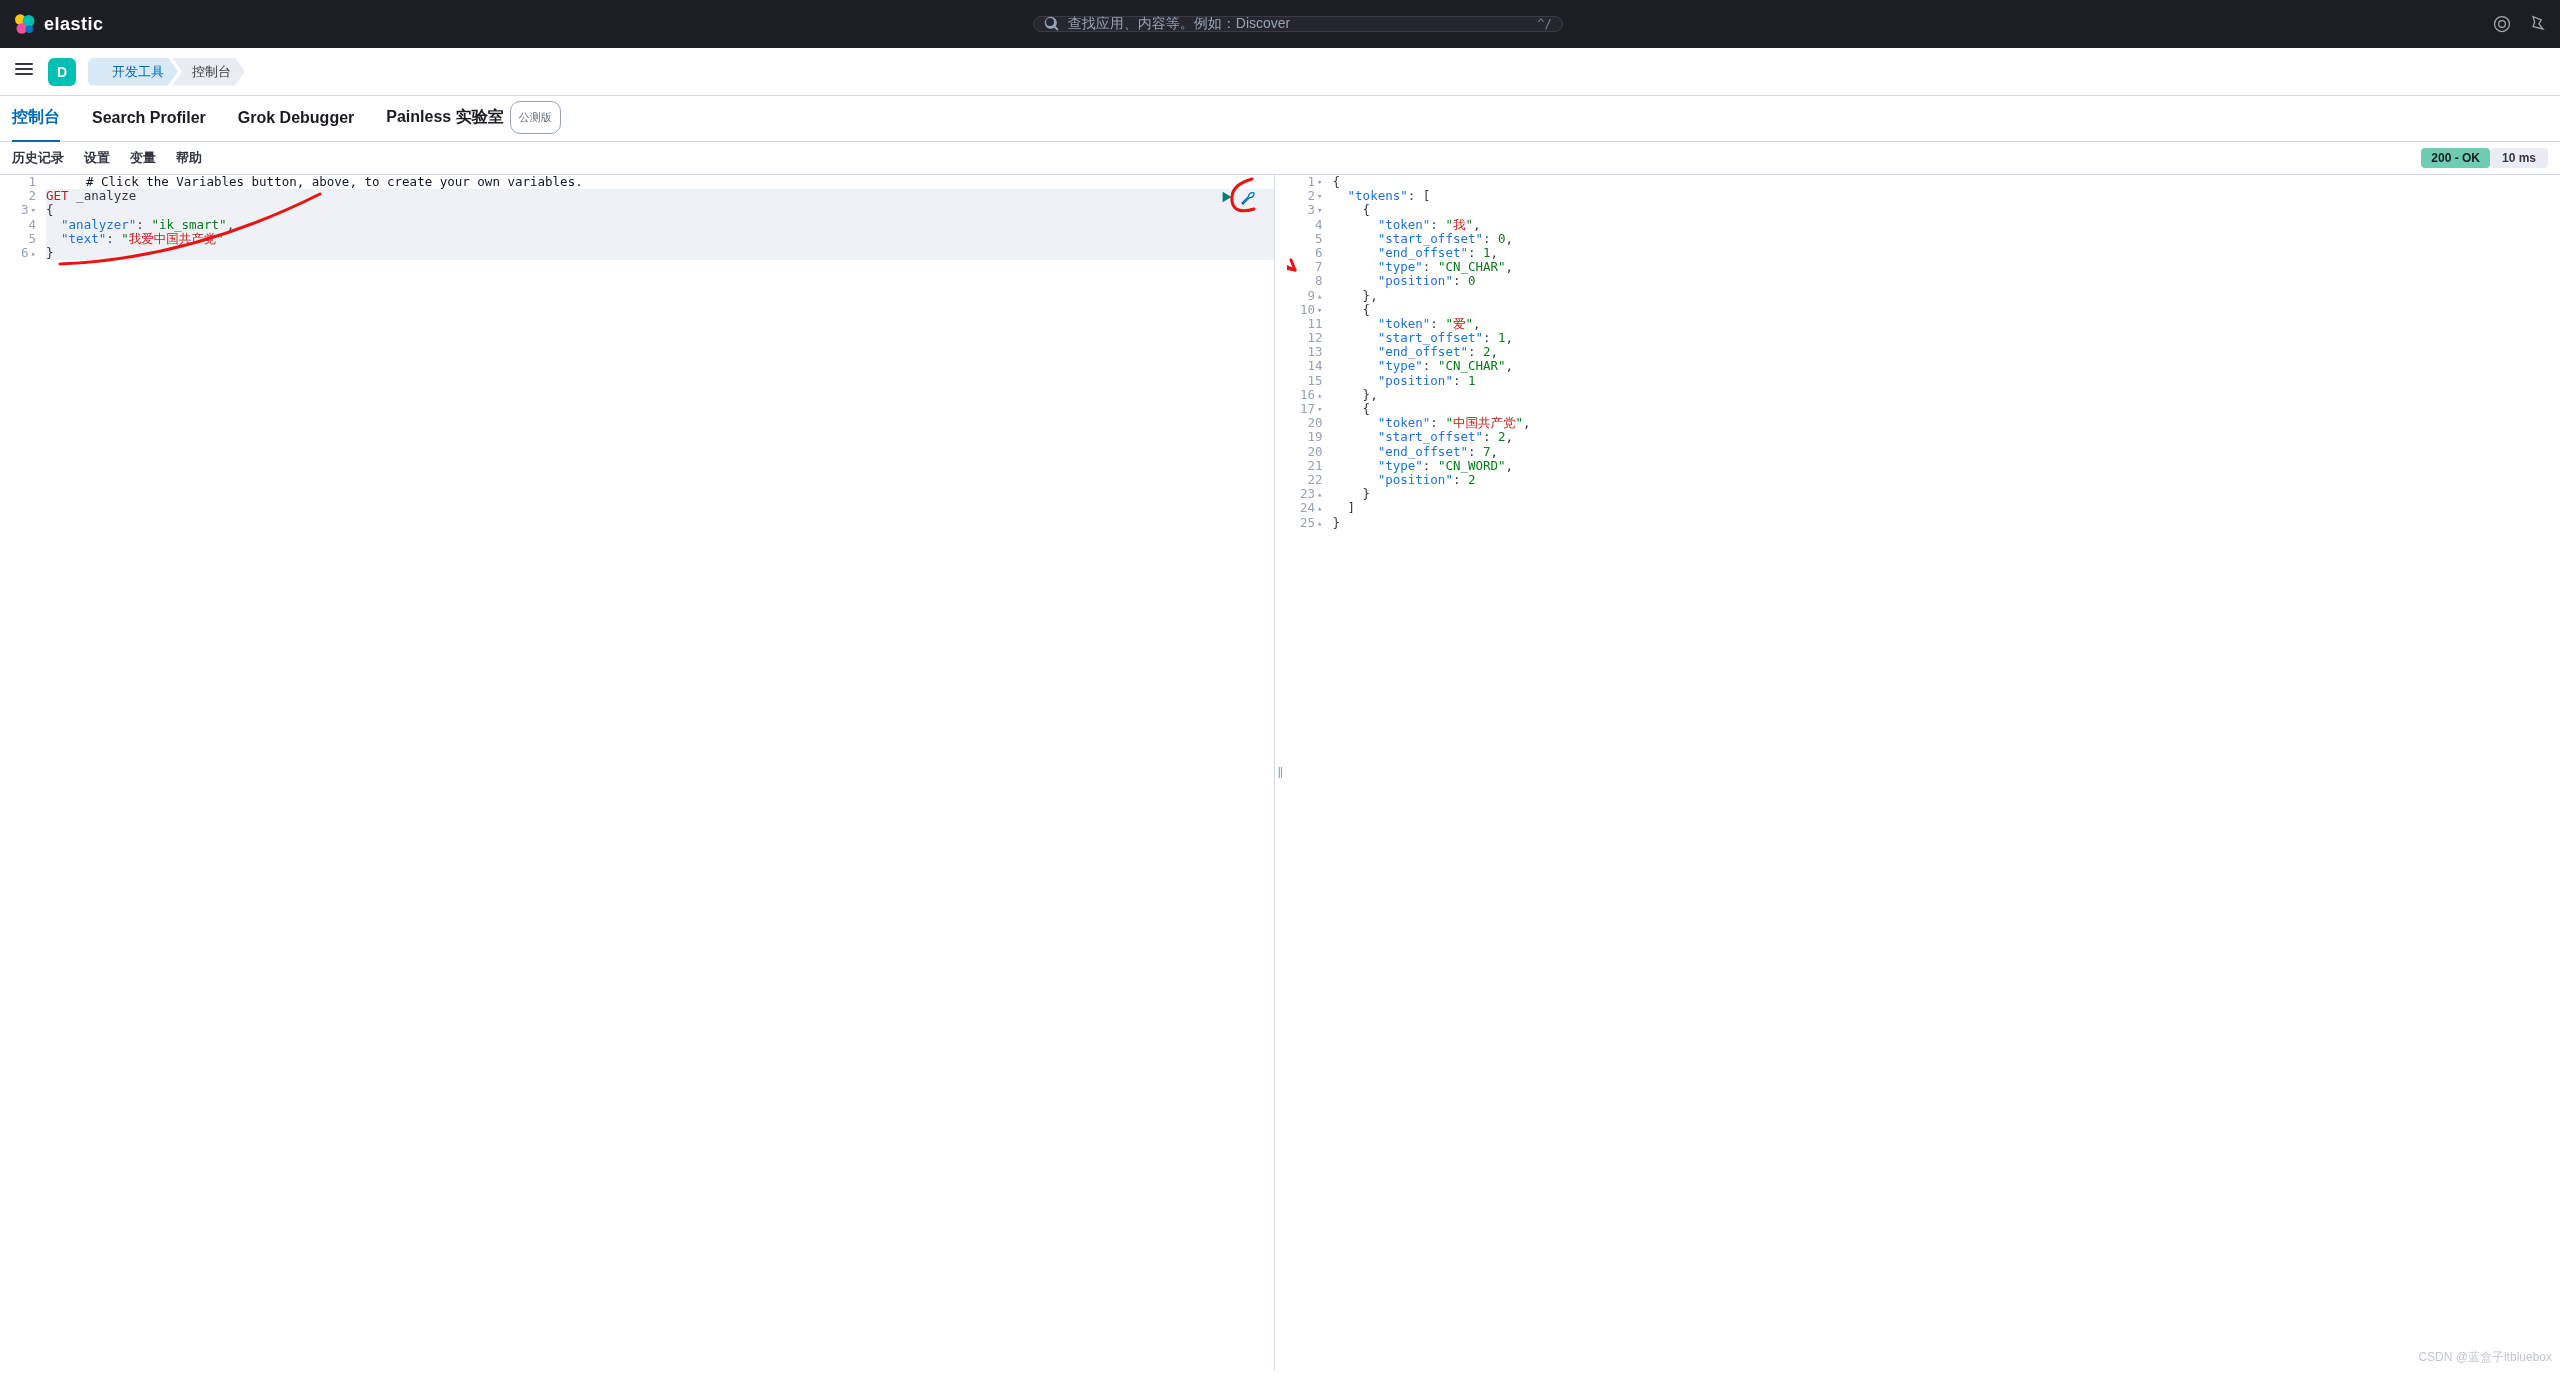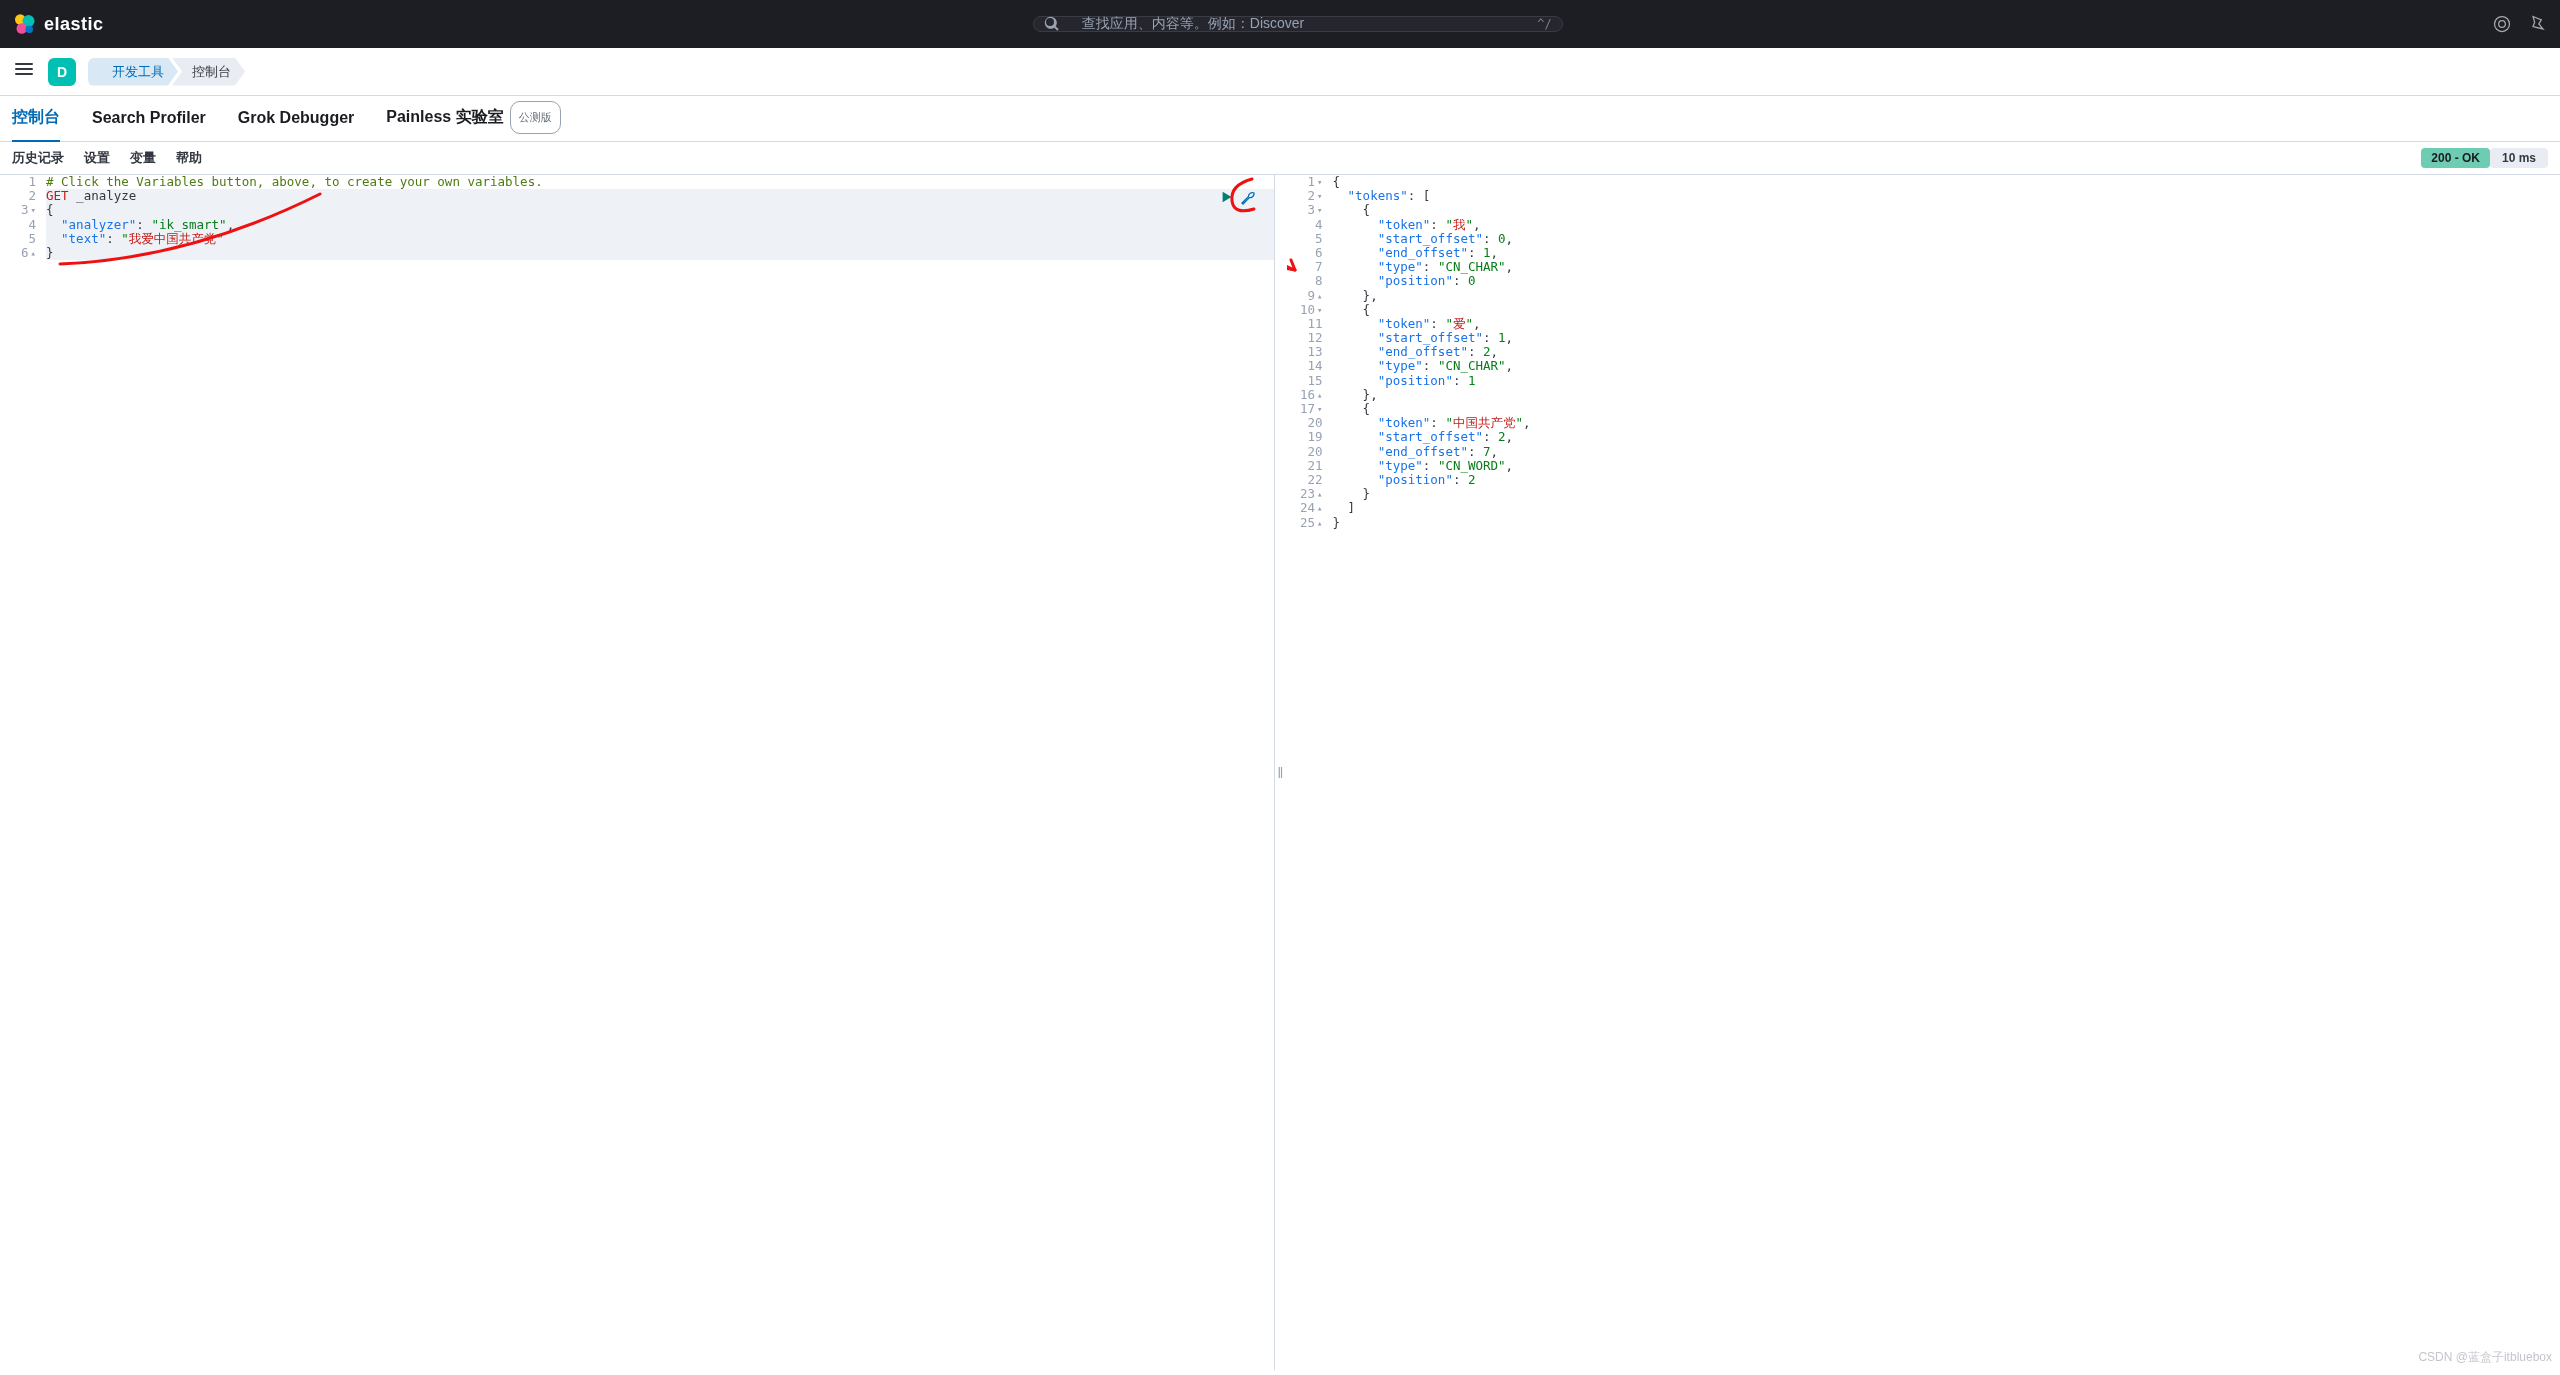--- a/index.html
+++ b/index.html
@@ -4,21 +4,21 @@
 <style>
 * { margin: 0; padding: 0; box-sizing: border-box; }
 body { font-family: -apple-system, BlinkMacSystemFont, "Segoe UI", Helvetica, Arial, sans-serif; font-size: 14px; color: #343741; background: #fff; }
 
 
 .top-header { background: #1d1e24; height: 48px; display: flex; align-items: center; padding: 12px 12px; gap: 12px; }
 .logo-group { display: flex; align-items: center; gap: 8px; }
 .logo-svg { width: 24px; height: 24px; }
 .brand { color: #fff; font-size: 18px; font-weight: 600; letter-spacing: 0.5px; }
 .header-search { flex: 1; display: flex; justify-content: center; }
-.search-box { width: 530px; height: 16px; background: #25262e; border: 1px solid #3a3b45; border-radius: 12px; display: flex; align-items: center; padding: 0 10px; gap: 22px; color: #98a2b3; }
+.search-box { width: 530px; height: 16px; background: #25262e; border: 1px solid #3a3b45; border-radius: 12px; display: flex; align-items: center; padding: 0 10px; gap: 8px; color: #98a2b3; }
 .search-icon { width: 16px; height: 16px; fill: #98a2b3; }
 .search-text { flex: 1; color: #98a2b3; font-size: 14px; }
 .search-short { color: #7a7f89; font-size: 12px; font-family: monospace; }
 .header-right { display: flex; align-items: center; gap: 16px; }
 .header-icon { width: 20px; height: 20px; fill: #a6aab0; cursor: pointer; }
 
 
 .bc-bar { height: 48px; border-bottom: 1px solid #d3dae6; display: flex; align-items: center; padding: 0 12px; gap: 12px; }
 .ham { width: 24px; height: 24px; cursor: pointer; }
 .ham-line { width: 18px; height: 2px; background: #343741; margin: 3px auto; border-radius: 1px; }
@@ -45,21 +45,21 @@
 
 .editor-wrap { display: flex; height: calc(100vh - 180px); position: relative; }
 .pane { flex: 1; display: flex; font-family: Menlo, Consolas, monospace; font-size: 12.5px; line-height: 14.2px; position: relative; border-right: 1px solid #d3dae6; overflow: hidden; }
 .pane:last-child { border-right: none; }
 .gutter { width: 42px; background: #fff; color: #98a2b3; text-align: right; padding: 0 6px 0 0; user-select: none; }
 .gutter-line { height: 14.2px; display: flex; justify-content: flex-end; align-items: center; gap: 2px; }
 .fold { color: #98a2b3; font-size: 9px; }
 .code-body { flex: 1; padding-left: 4px; white-space: pre; }
 .code-line { height: 14.2px; }
 .hl { background: #eef2f7; }
-.c-comment { color: #4d7c0f; }
+.c-comment { color: #0f172a; margin-left: 40px; }
 .c-method { color: #c41a16; }
 .c-key { color: #1a73e8; }
 .c-str { color: #067d17; }
 .c-strcn { color: #c41a16; }
 .c-num { color: #067d17; }
 .c-punct { color: #343741; }
 
 .run-actions { position: absolute; top: 14px; right: 18px; display: flex; gap: 6px; align-items: center; }
 .run-btn svg { width: 14px; height: 14px; }
 .wrench-btn svg { width: 16px; height: 16px; }

